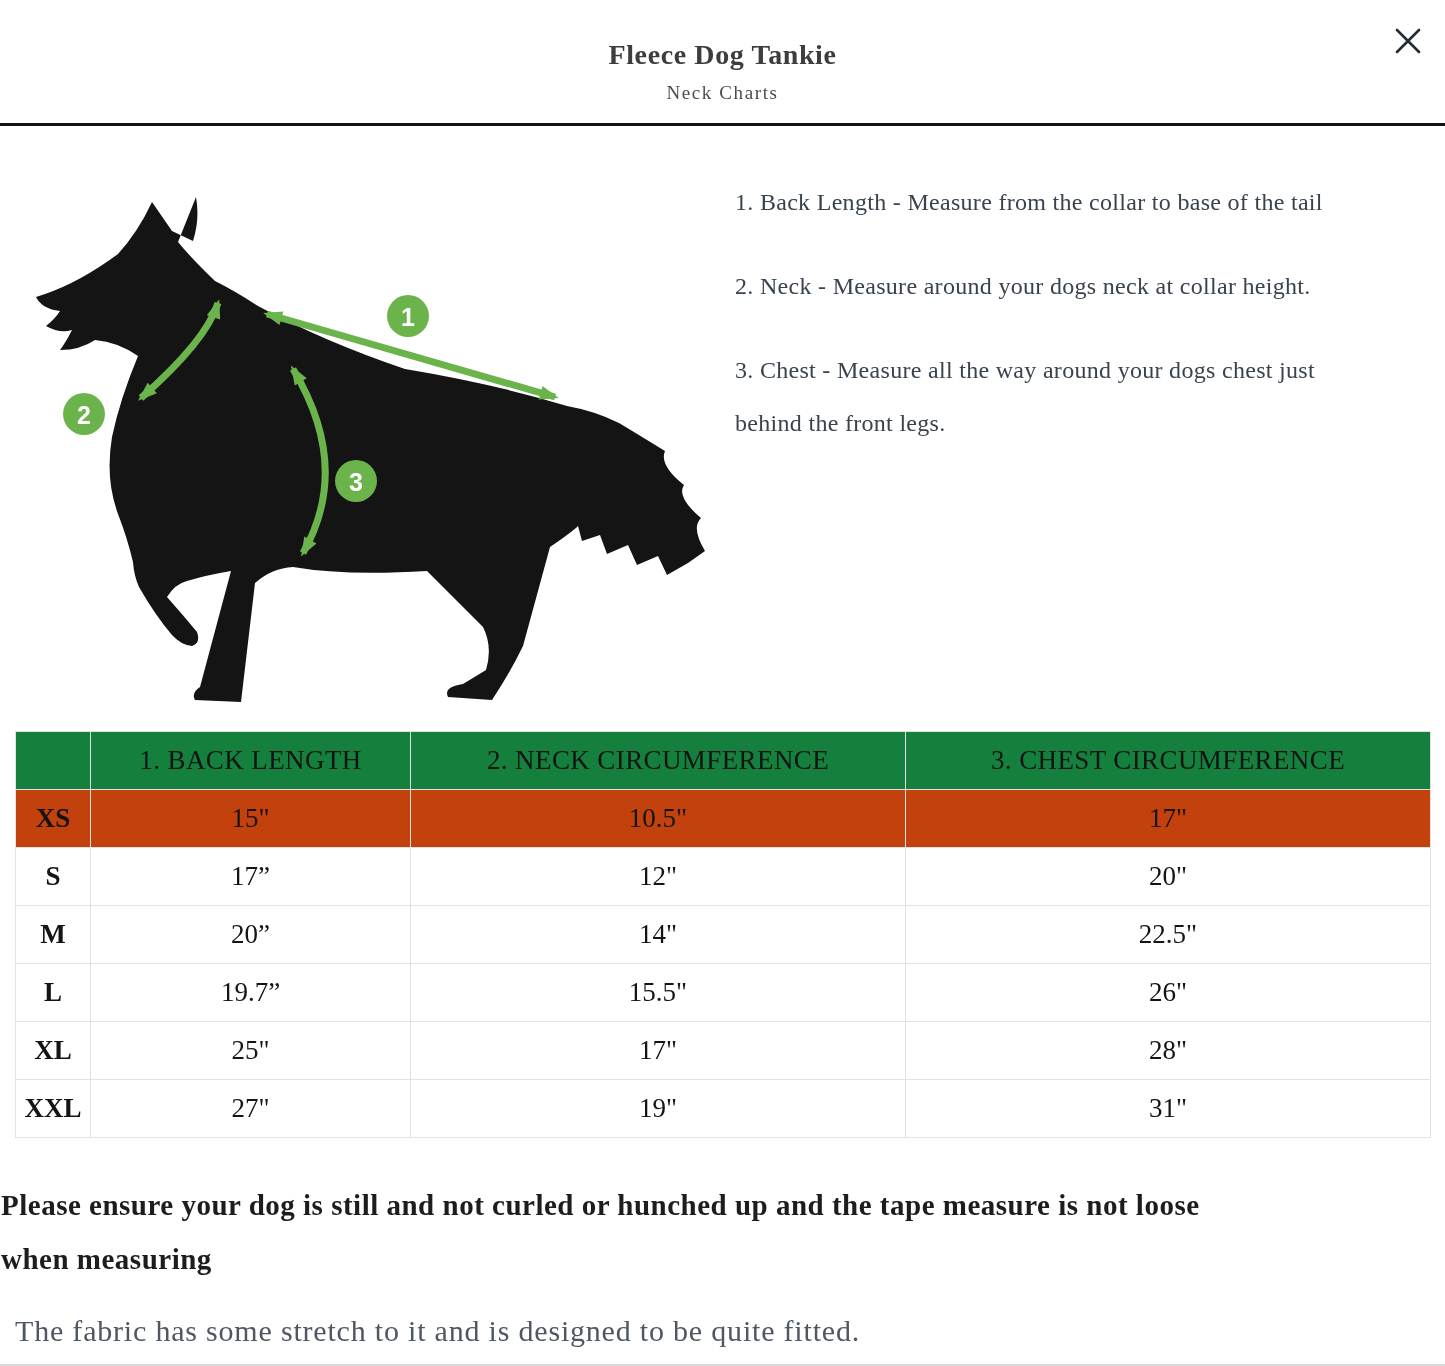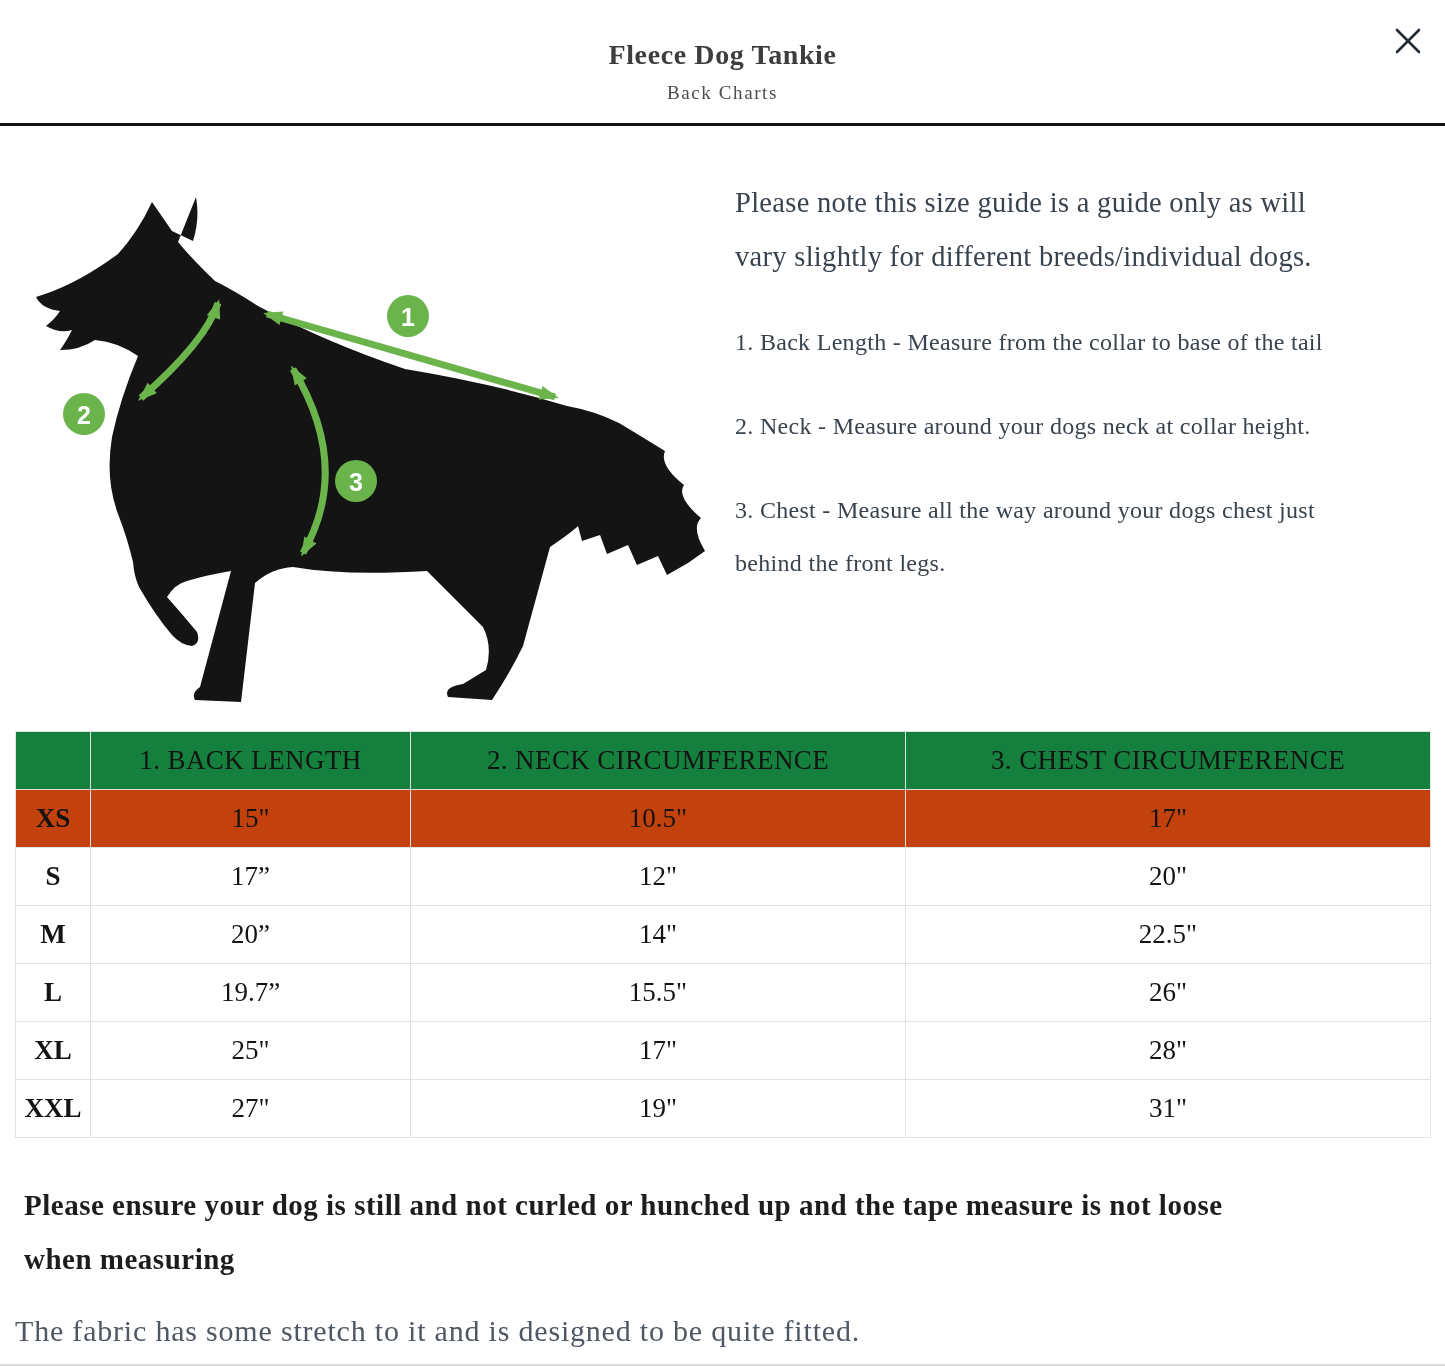--- a/index.html
+++ b/index.html
@@ -22,32 +22,32 @@
   .notes-item { font-size:24px; line-height:53px; letter-spacing:.3px; white-space:pre-line; margin-bottom:31px; }
 
   
   table.size-table { width:1415px; margin:0 15px; border-collapse:collapse; table-layout:fixed; }
   .size-table td, .size-table th { border:1px solid #e2e2e2; height:58px; text-align:center; vertical-align:middle; font-size:27px; color:#141414; padding:0 6px; }
   .size-table th { font-weight:normal; letter-spacing:.4px; background:#15803d;padding-left:6px; }
   .size-table td.size-label { font-weight:bold; }
   .size-table tr.alt td { background:#c2410c; }
 
   
-  .measuring-note { margin:40px 15px 0 24px; font-size:29px; font-weight:bold; color:#1d1d1d; letter-spacing:.5px; line-height:54px; white-space:pre-line; }
+  .measuring-note { margin:40px 15px 0 1px; font-size:29px; font-weight:bold; color:#1d1d1d; letter-spacing:.5px; line-height:54px; white-space:pre-line; }
   .fabric-note { margin:30px 15px 0 15px; font-size:30px; color:#4e5763; letter-spacing:.8px; line-height:30px; }
   .bottom-edge { position:absolute; left:0; bottom:0; width:100%; height:2px; background:#dadada; }
 </style>
 </head>
 <body>
 
 <div class="dialog">
 
   <div class="dlg-header">
     <div class="dlg-title">Fleece Dog Tankie</div>
-    <div class="dlg-subtitle">Back Charts</div>
+    <div class="dlg-subtitle">Neck Charts</div>
     <button class="close-btn">
       <span>
         <svg width="30" height="30" viewBox="0 0 30 30">
           <line x1="4" y1="4" x2="26" y2="26" stroke="#222b36" stroke-width="2.6" stroke-linecap="round"></line>
           <line x1="26" y1="4" x2="4" y2="26" stroke="#222b36" stroke-width="2.6" stroke-linecap="round"></line>
         </svg>
       </span>
     </button>
   </div>
 
@@ -93,22 +93,20 @@
           <text x="69" y="236" text-anchor="middle" dominant-baseline="central" font-family="Liberation Sans, sans-serif" font-weight="bold" font-size="25" fill="#ffffff">2</text>
         </g>
         <g>
           <circle cx="341" cy="302" r="21" fill="#6bb44c"></circle>
           <text x="341" y="303" text-anchor="middle" dominant-baseline="central" font-family="Liberation Sans, sans-serif" font-weight="bold" font-size="25" fill="#ffffff">3</text>
         </g>
       </svg>
     </div>
 
     <div class="notes">
-      <div class="notes-intro">Please note this size guide is a guide only as will
-vary slightly for different breeds/individual dogs.</div>
       <div class="notes-item">1. Back Length - Measure from the collar to base of the tail</div>
       <div class="notes-item">2. Neck - Measure around your dogs neck at collar height.</div>
       <div class="notes-item">3. Chest - Measure all the way around your dogs chest just
 behind the front legs.</div>
     </div>
 
   </div>
 
   <table class="size-table">
     <colgroup>

